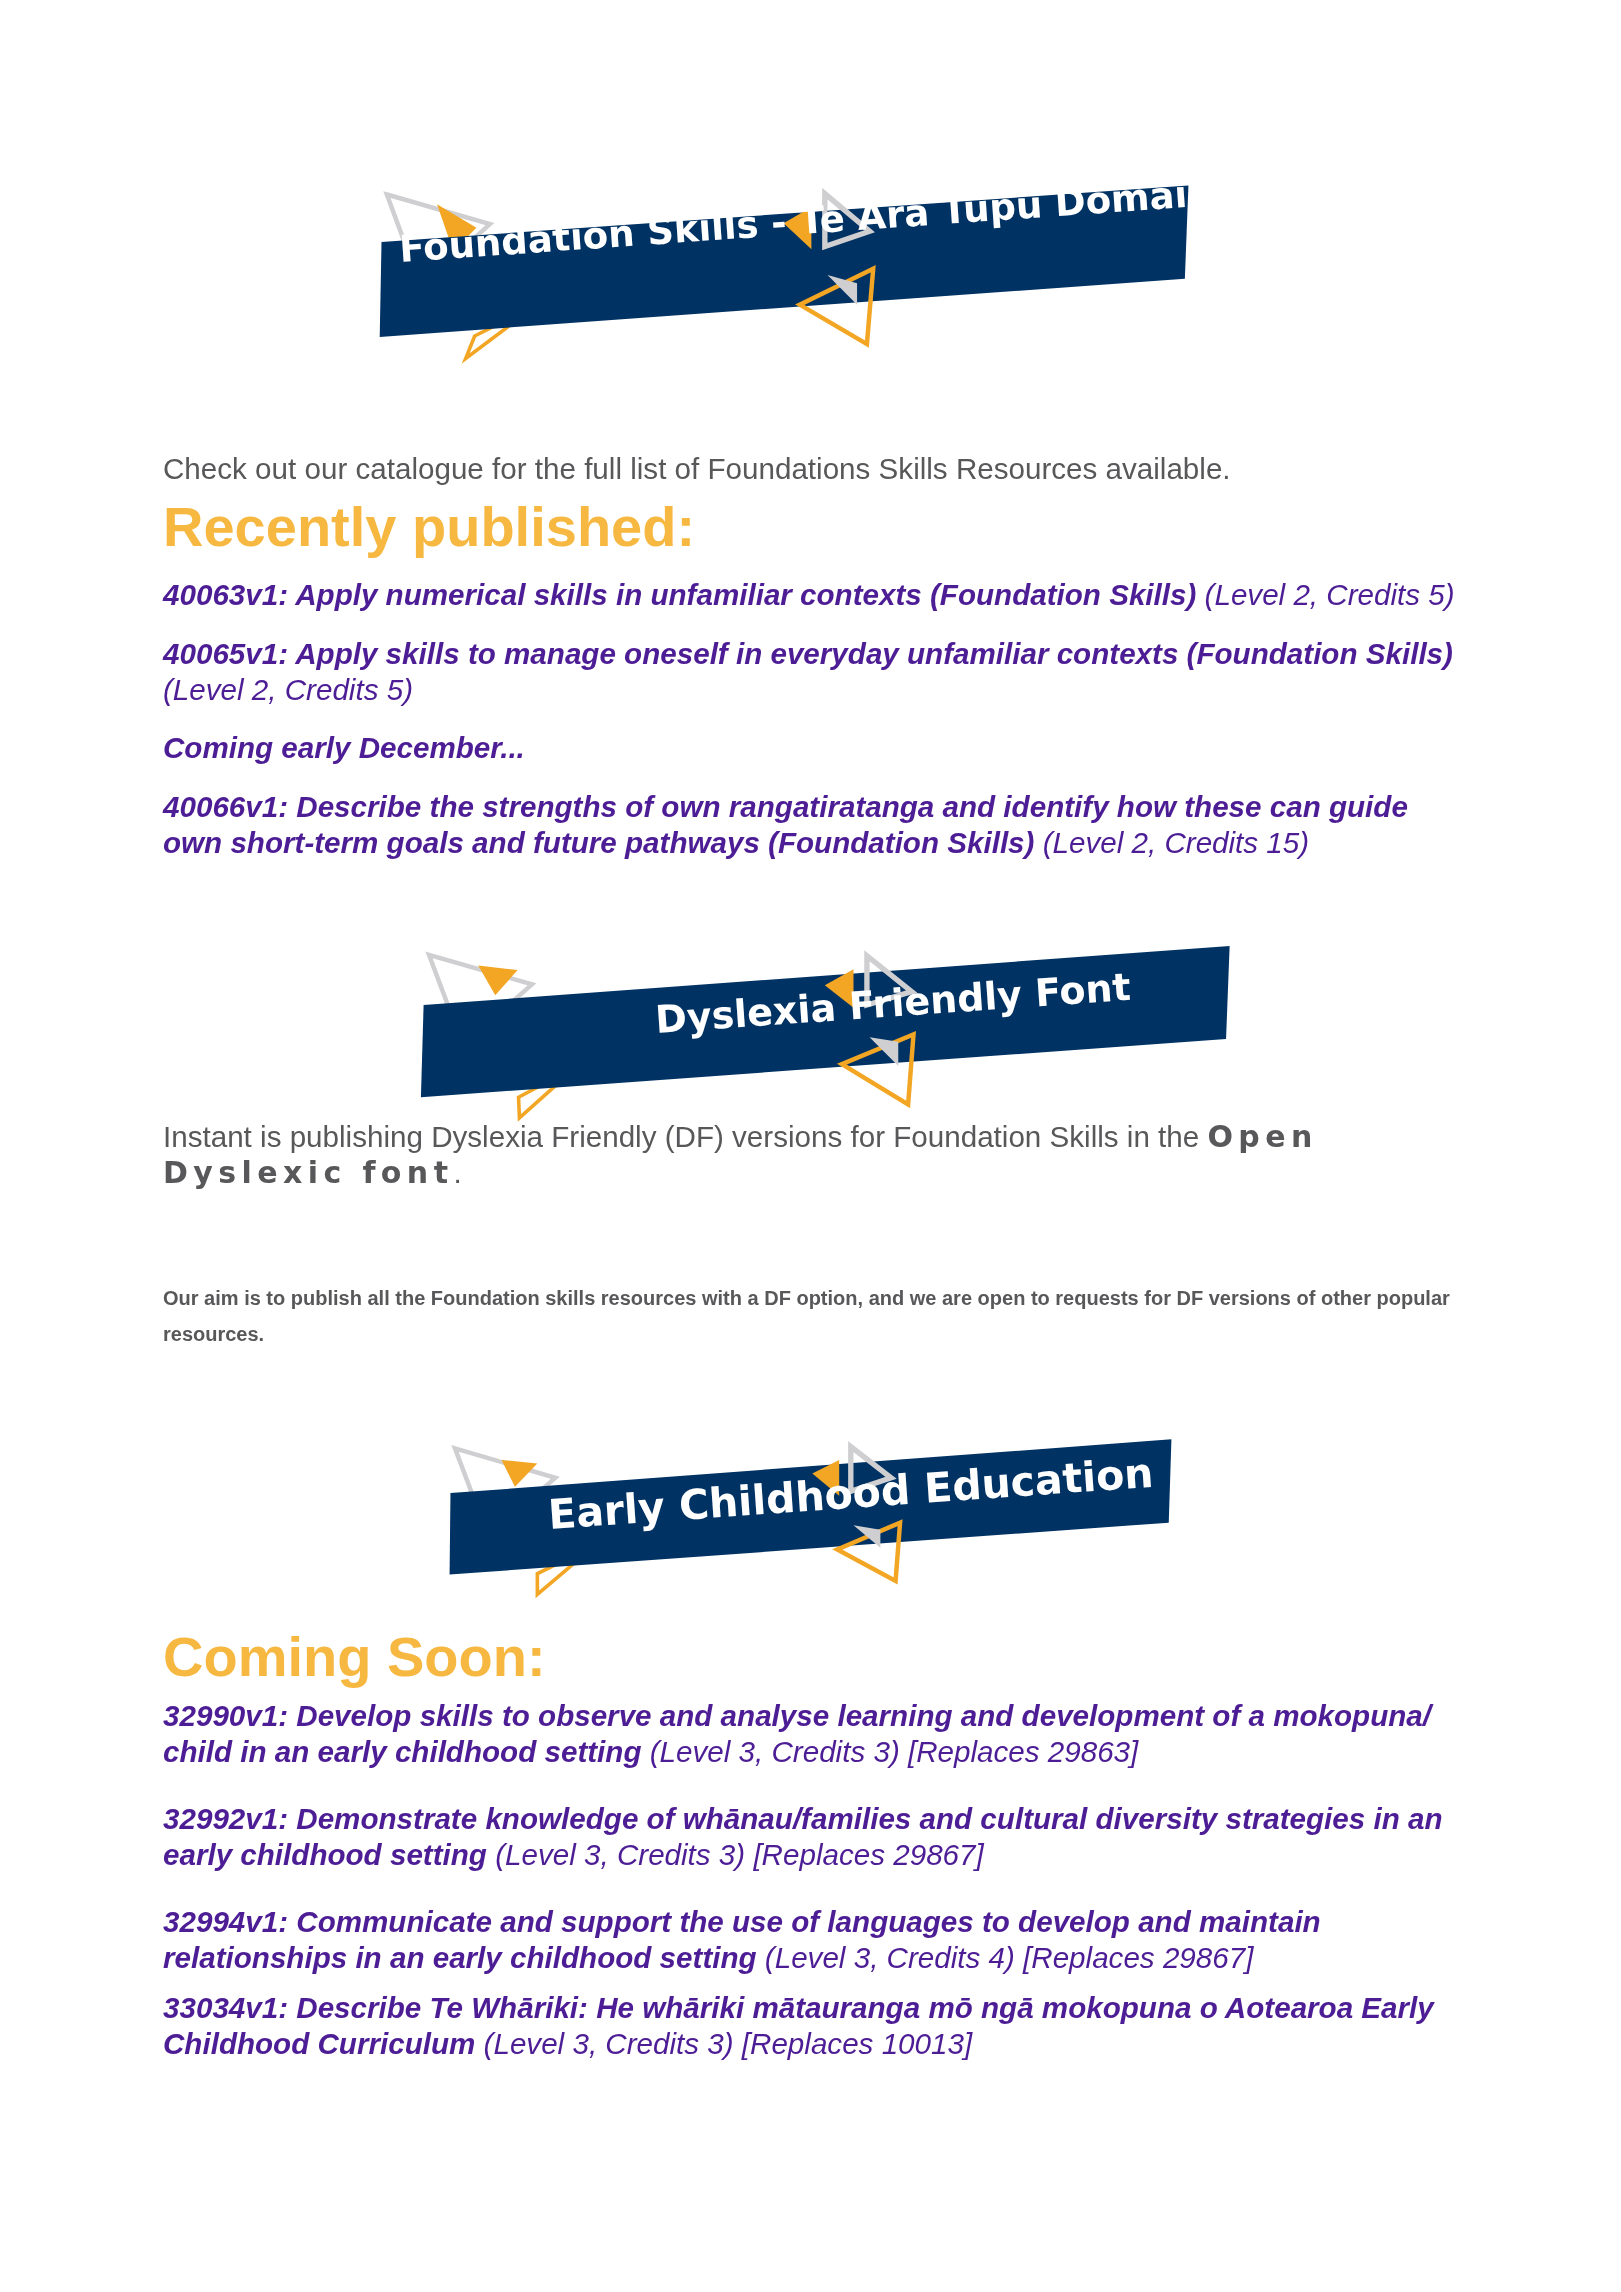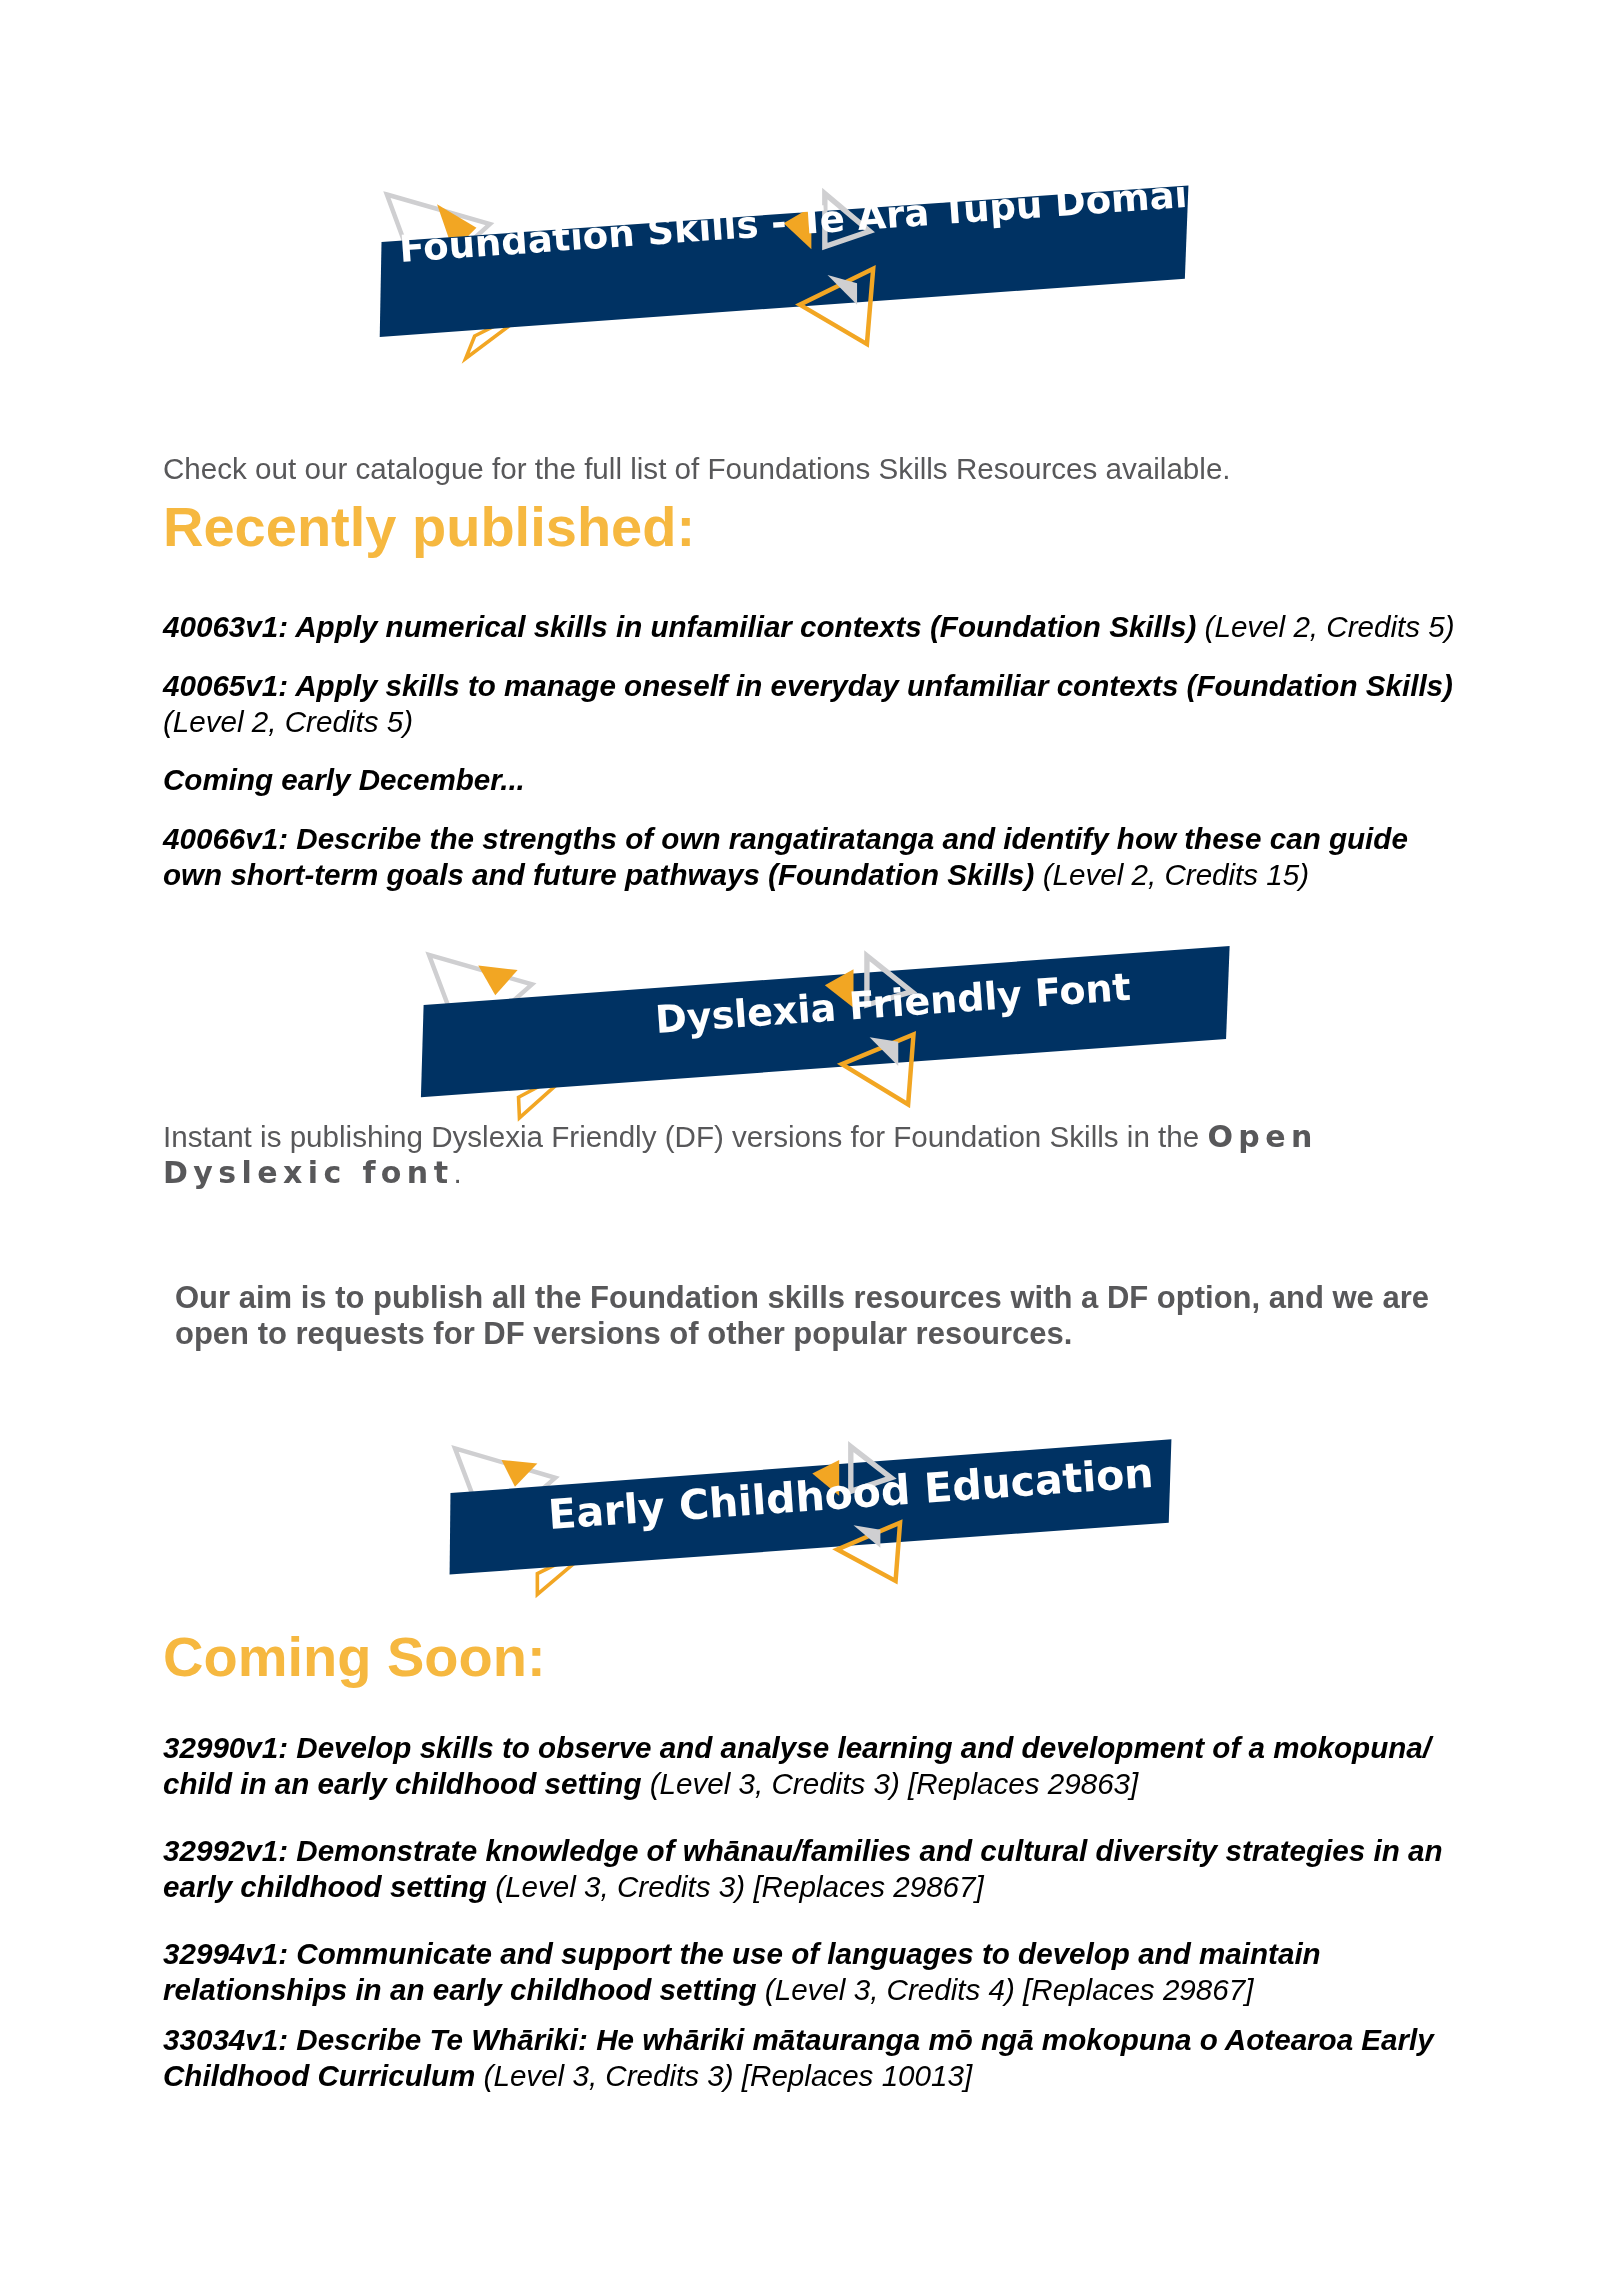--- a/index.html
+++ b/index.html
@@ -5,24 +5,24 @@
   html, body { margin: 0; padding: 0; background: #ffffff; }
   body { width: 1621px; height: 2293px; position: relative; overflow: hidden;
          font-family: "Liberation Sans", "DejaVu Sans", sans-serif; color: #58585a; }
   .banner { position: absolute; left: 0; top: 0; width: 1621px; height: 2293px; pointer-events: none; }
   .banner svg { position: absolute; left: 0; top: 0; }
   .banner-title { position: absolute; color: #ffffff; font-family: "DejaVu Sans", sans-serif;
                   font-weight: bold; white-space: nowrap; transform-origin: left bottom; }
   .text-block { position: absolute; left: 163px; width: 1308px; }
   .intro { font-size: 29.6px; color: #58585a; line-height: 36px; }
   .heading { font-size: 56px; font-weight: bold; color: #f6b840; line-height: 57px; }
-  .item { font-size: 29.6px; line-height: 36px; color: #000000; margin-top: 32px; }
+  .item { font-size: 29.6px; line-height: 36px; color: #4c1d95; }
   .item .title { font-weight: bold; font-style: italic; }
   .item .meta { font-style: italic; font-weight: normal; }
-  .plain-bold { font-size: 31px; font-weight: bold; line-height: 36px; color: #58585a; margin-left: 12px; }
+  .plain-bold { font-size: 20px; font-weight: bold; line-height: 36px; color: #58585a; }
   .df-font { font-family: "DejaVu Sans", sans-serif; font-weight: bold; letter-spacing: 5.4px; font-size: 30px; }
 </style>
 </head>
 <body>
 
 <div class="banner">
   <svg width="1621" height="2293" viewBox="0 0 1810 2560">
 
     <polygon points="432,217 547,250 470,320" fill="none" stroke="#cfcfd1" stroke-width="5"></polygon>
 

